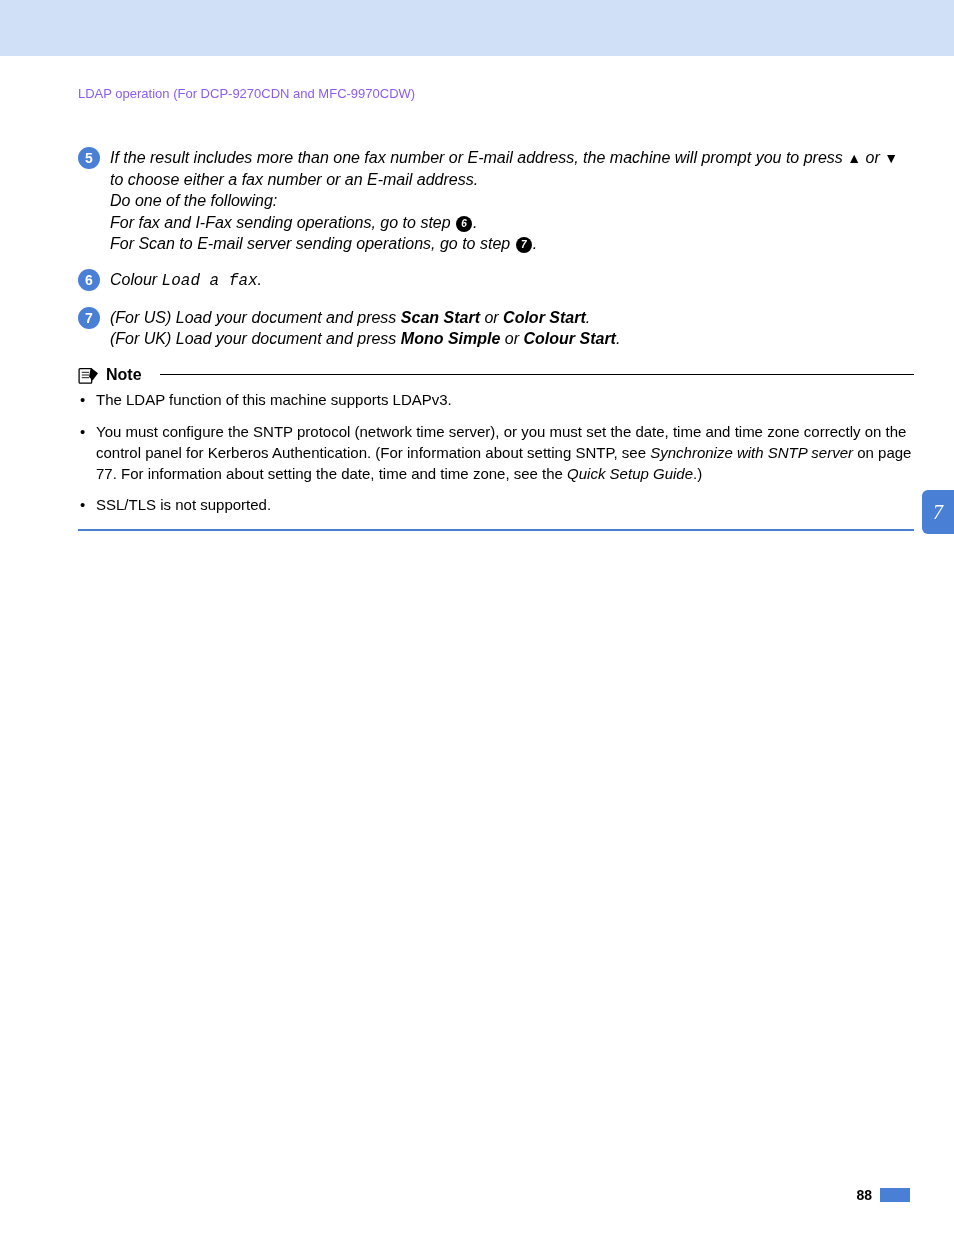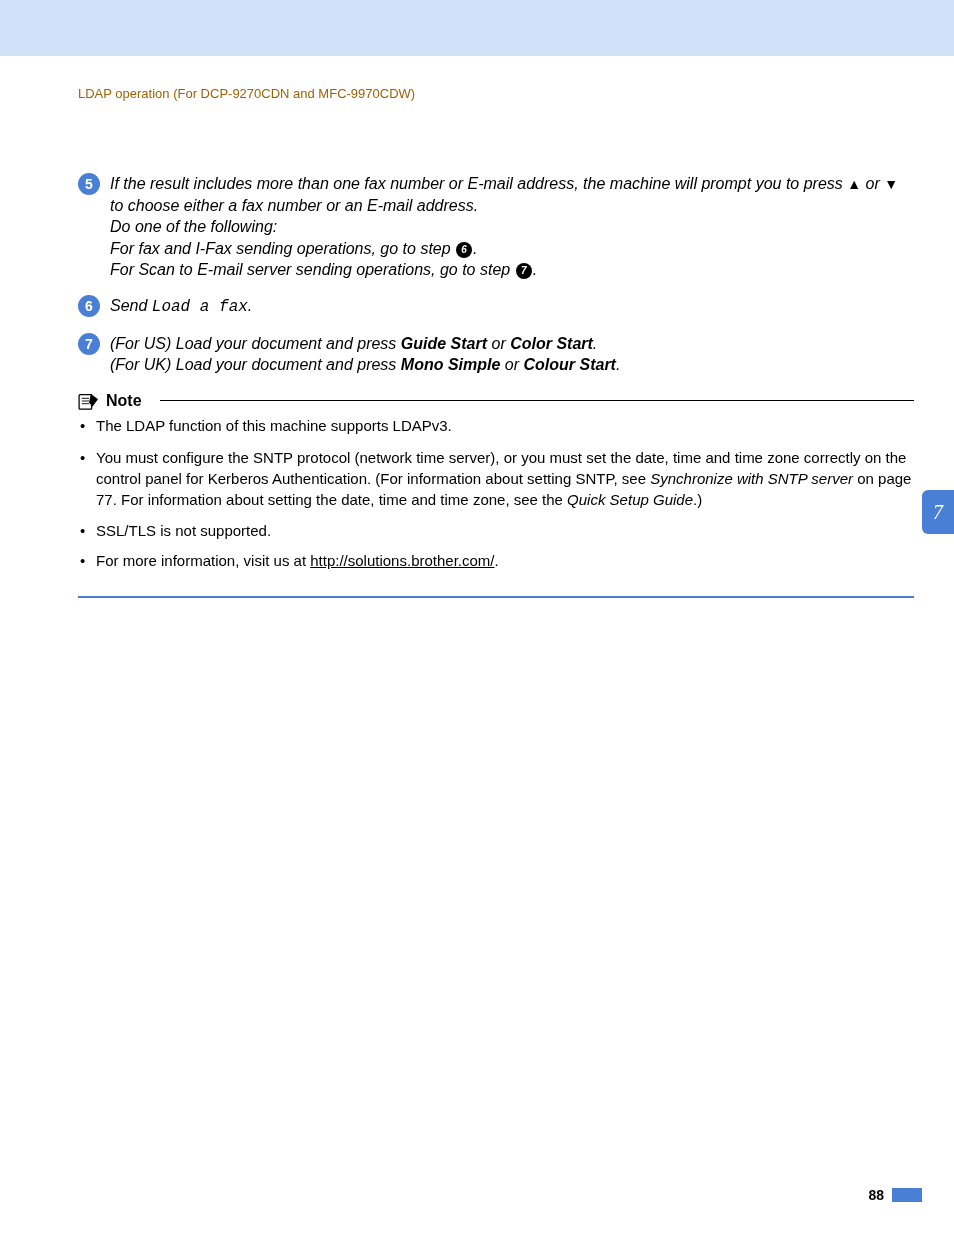--- a/index.html
+++ b/index.html
@@ -1,55 +1,55 @@
 <!DOCTYPE html>
 <html><head>
 <meta charset="utf-8">
 <style>
   * { box-sizing: border-box; margin: 0; padding: 0; }
   html, body { width: 954px; height: 1235px; background: #ffffff; font-family: Arial, Helvetica, sans-serif; color: #000; }
   .top-band { width: 100%; height: 56px; background: #cfe0f7; }
   .page-pad { padding: 30px 40px 0 78px; position: relative; }
-  .header-line { font-size: 13px; color: #a16207; margin-bottom: 72px; }
+  .header-line { font-size: 13px; color: #8b5cf6; margin-bottom: 46px; }
   .steps { }
   .step { display: flex; align-items: flex-start; margin-bottom: 14px; }
   .marker {
     width: 22px; height: 22px; border-radius: 50%;
     background: #4a7fd6; color: #fff; font-size: 14px; font-weight: bold;
     display: flex; align-items: center; justify-content: center;
     margin-right: 10px; flex-shrink: 0; line-height: 1;
   }
   .step-body { font-size: 16px; line-height: 1.35; flex: 1; font-style: italic; }
   .mono { font-family: "Courier New", monospace; }
   .arrow { font-size: 14px; }
   .inline-circ {
     display: inline-flex; width: 16px; height: 16px; border-radius: 50%;
     background: #000; color: #fff; font-size: 10px; font-weight: bold;
     align-items: center; justify-content: center; line-height: 1;
     vertical-align: middle; margin: 0 1px;
   }
-  .note-block { margin-top: 16px; border-bottom: 2px solid #4a7fd6; padding-bottom: 14px; }
+  .note-block { margin-top: 16px; border-bottom: 2px solid #4a7fd6; padding-bottom: 4px; }
   .note-head { display: flex; align-items: center; gap: 6px; margin-bottom: 6px; }
   .note-icon { width: 22px; height: 18px; flex-shrink: 0; }
   .note-title { font-size: 16px; font-weight: bold; }
   .note-rule { flex: 1; height: 1px; background: #000; margin-left: 12px; }
   .note-list { list-style: none; padding-left: 18px; }
   .note-list > li { font-size: 15px; line-height: 1.38; margin-bottom: 10px; position: relative; }
   .note-list > li::before { content: "•"; position: absolute; left: -16px; }
   .note-list .sub { display: block; margin-top: 12px; }
   .italic { font-style: italic; }
   .underline { text-decoration: underline; }
   .side-tab {
     position: absolute; right: 0; top: 490px;
     width: 32px; height: 44px; background: #4a7fd6;
     border-radius: 6px 0 0 6px; color: #fff;
     display: flex; align-items: center; justify-content: center;
     font-size: 20px; font-style: italic; font-family: Georgia, serif;
   }
-  .footer { position: absolute; right: 32px; bottom: 32px; display: flex; align-items: center; gap: 8px; }
+  .footer { position: absolute; right: 44px; bottom: 32px; display: flex; align-items: center; gap: 8px; }
   .footer-num { font-size: 14px; font-weight: bold; }
   .footer-box { width: 30px; height: 14px; background: #4a7fd6; }
   .whole { position: relative; width: 954px; height: 1235px; }
 </style>
 </head>
 <body>
 
 <div class="whole">
   <div class="top-band"></div>
 
@@ -64,28 +64,28 @@
           <span>If the result includes more than one fax number or E-mail address, the machine will prompt you to press </span><span class="arrow">▲</span><span> or </span><span class="arrow">▼</span><span> to choose either a fax number or an E-mail address.</span><br>
           <span>Do one of the following:</span><br>
           <span>For fax and I-Fax sending operations, go to step </span><span class="inline-circ">6</span><span>.</span><br>
           <span>For Scan to E-mail server sending operations, go to step </span><span class="inline-circ">7</span><span>.</span>
         </div>
       </div>
 
       <div class="step">
         <div class="marker">6</div>
         <div class="step-body">
-          <span>Send </span><span class="mono">Load a fax</span><span>.</span>
+          <span>Colour </span><span class="mono">Load a fax</span><span>.</span>
         </div>
       </div>
 
       <div class="step">
         <div class="marker">7</div>
         <div class="step-body">
-          <span>(For US) Load your document and press </span><b>Guide Start</b><span> or </span><b>Color Start</b><span>.</span><br>
+          <span>(For US) Load your document and press </span><b>Scan Start</b><span> or </span><b>Color Start</b><span>.</span><br>
           <span>(For UK) Load your document and press </span><b>Mono Simple</b><span> or </span><b>Colour Start</b><span>.</span>
         </div>
       </div>
 
     </div>
 
     <div class="note-block">
       <div class="note-head">
         <svg class="note-icon" viewBox="0 0 24 20">
           <rect x="1" y="3" width="14" height="16" rx="1" fill="none" stroke="#000" stroke-width="1.4"></rect>
@@ -98,23 +98,20 @@
         <div class="note-rule"></div>
       </div>
       <ul class="note-list">
         <li><span>The LDAP function of this machine supports LDAPv3.</span></li>
         <li>
           <span class="sub">
             <span>You must configure the SNTP protocol (network time server), or you must set the date, time and time zone correctly on the control panel for Kerberos Authentication. (For information about setting SNTP, see </span><span class="italic">Synchronize with SNTP server</span><span> on page 77. For information about setting the date, time and time zone, see the </span><span class="italic">Quick Setup Guide</span><span>.)</span>
           </span>
         </li>
         <li><span>SSL/TLS is not supported.</span></li>
-        <li>
-          <span>For more information, visit us at </span><span class="underline">http://solutions.brother.com/</span><span>.</span>
-        </li>
       </ul>
     </div>
   </div>
 
   <div class="side-tab">7</div>
 
   <div class="footer">
     <span class="footer-num">88</span>
     <div class="footer-box"></div>
   </div>

